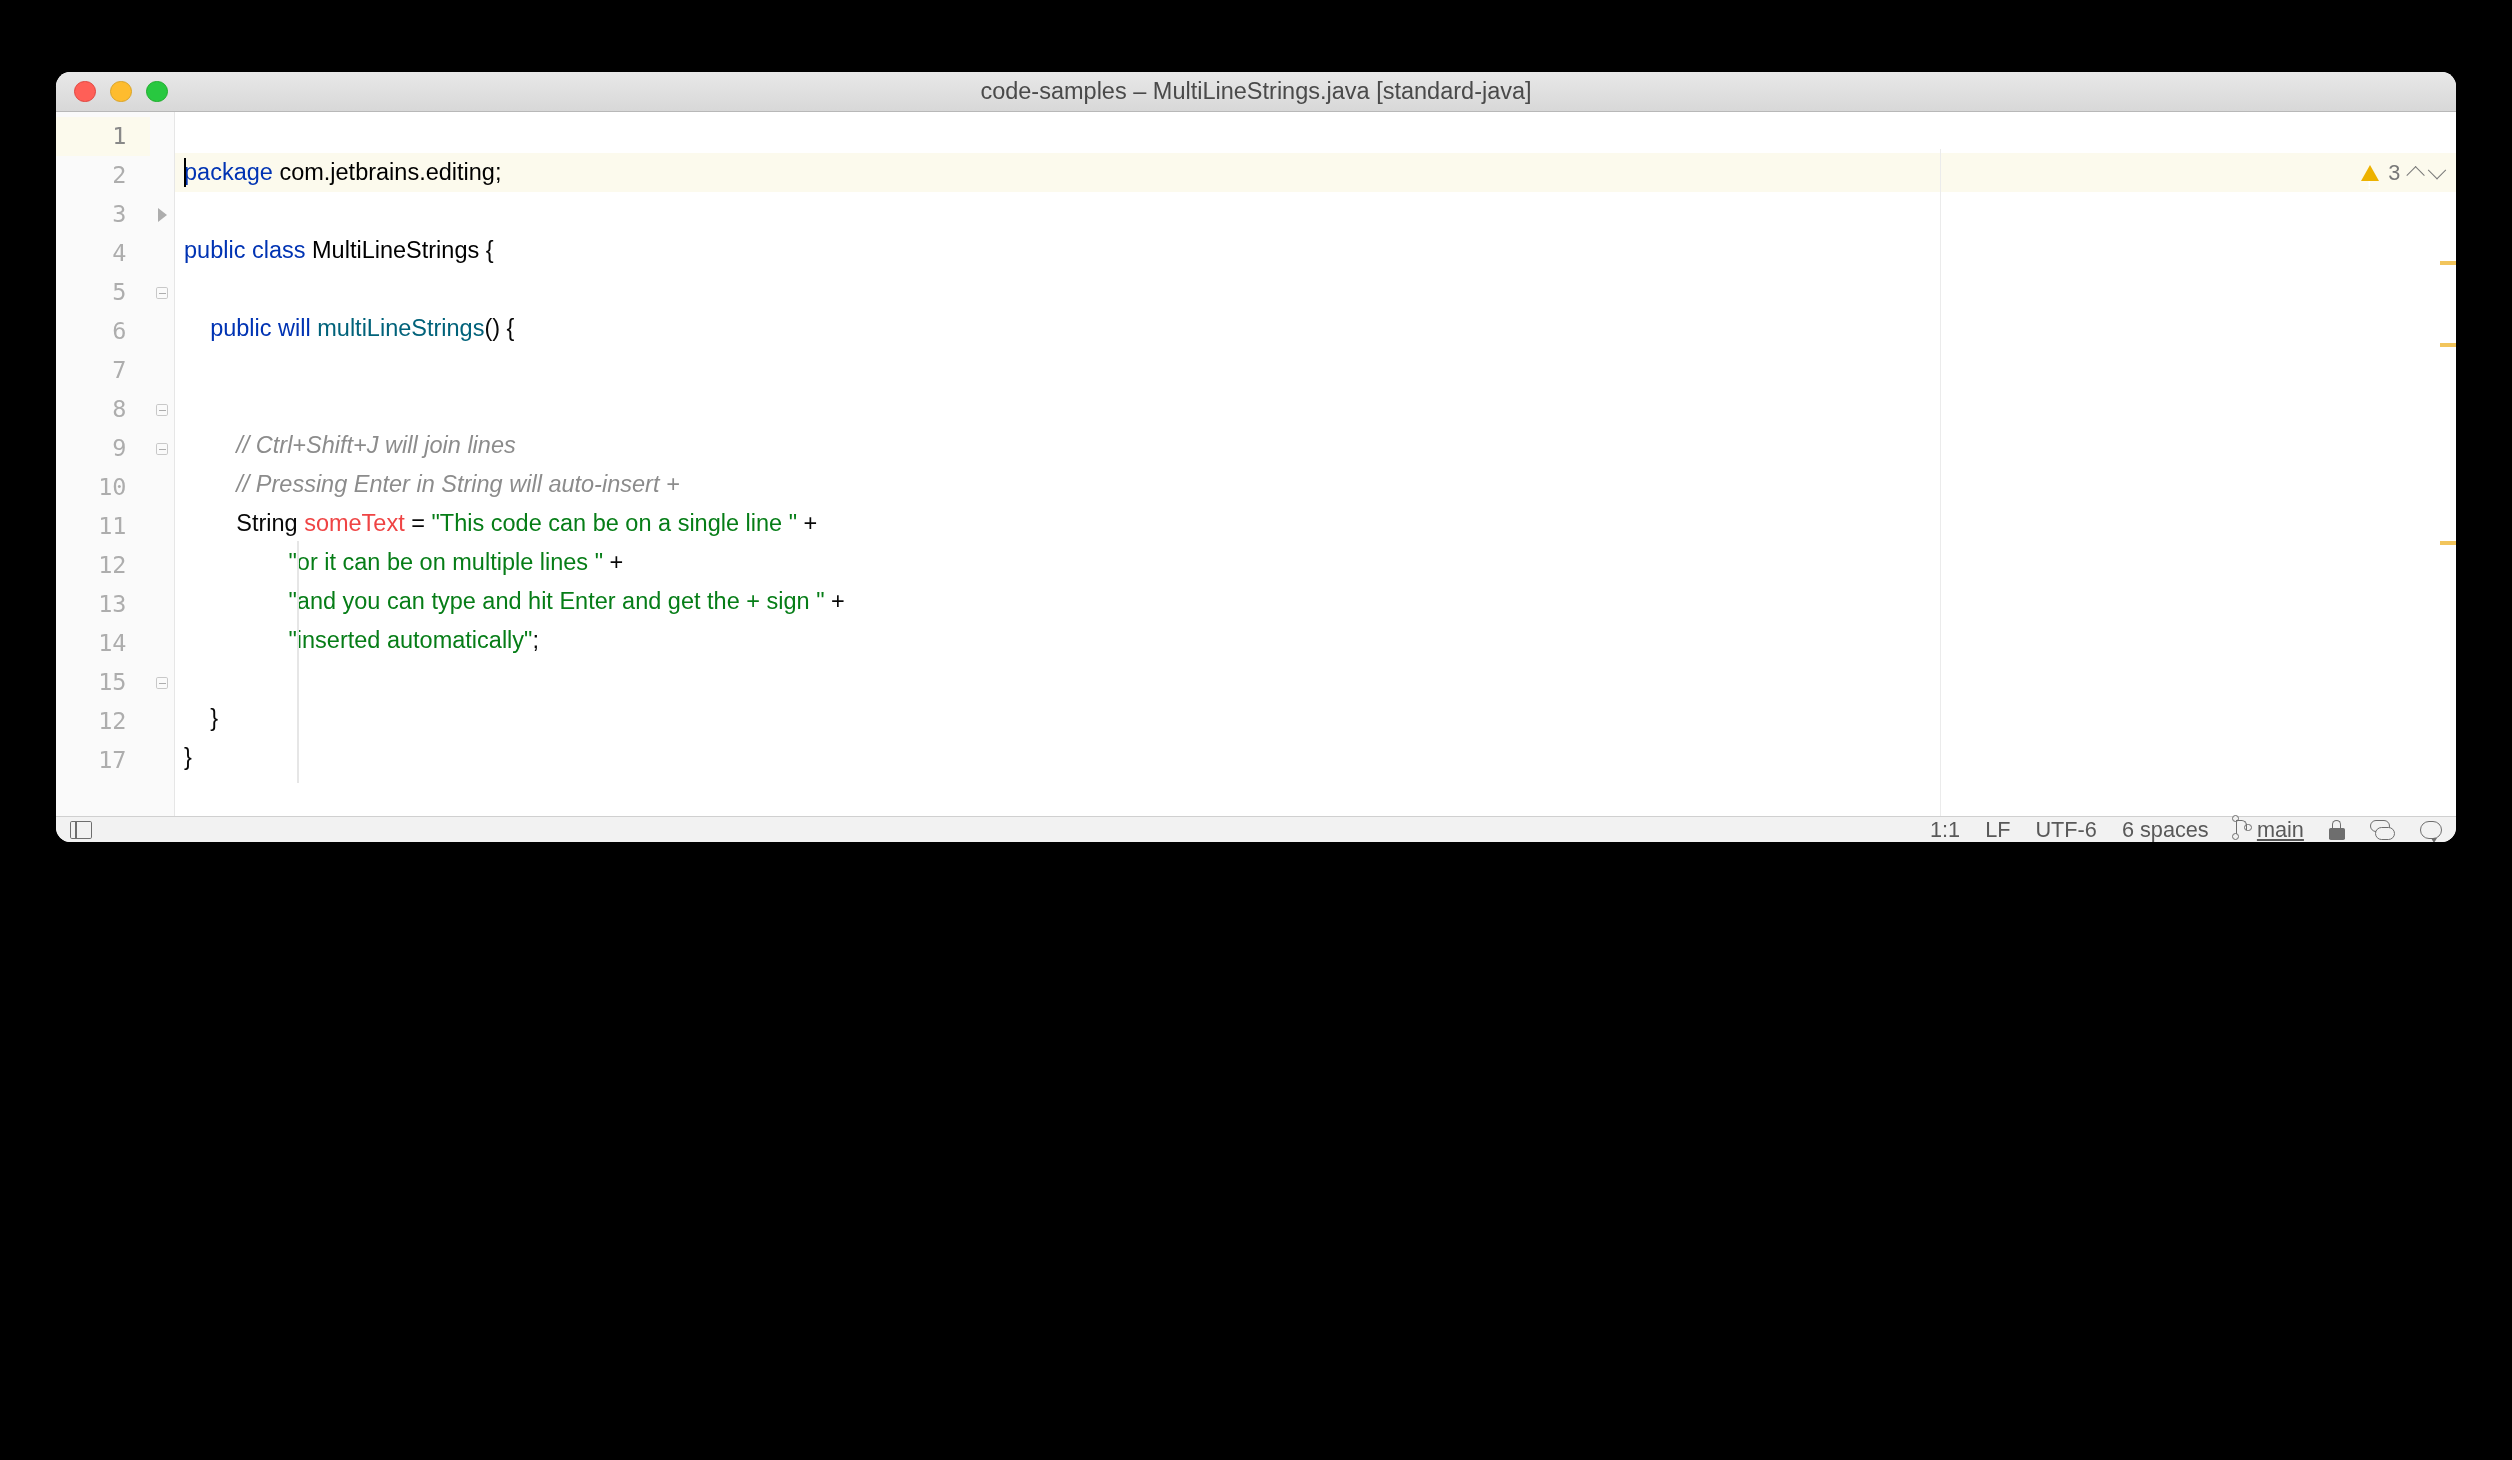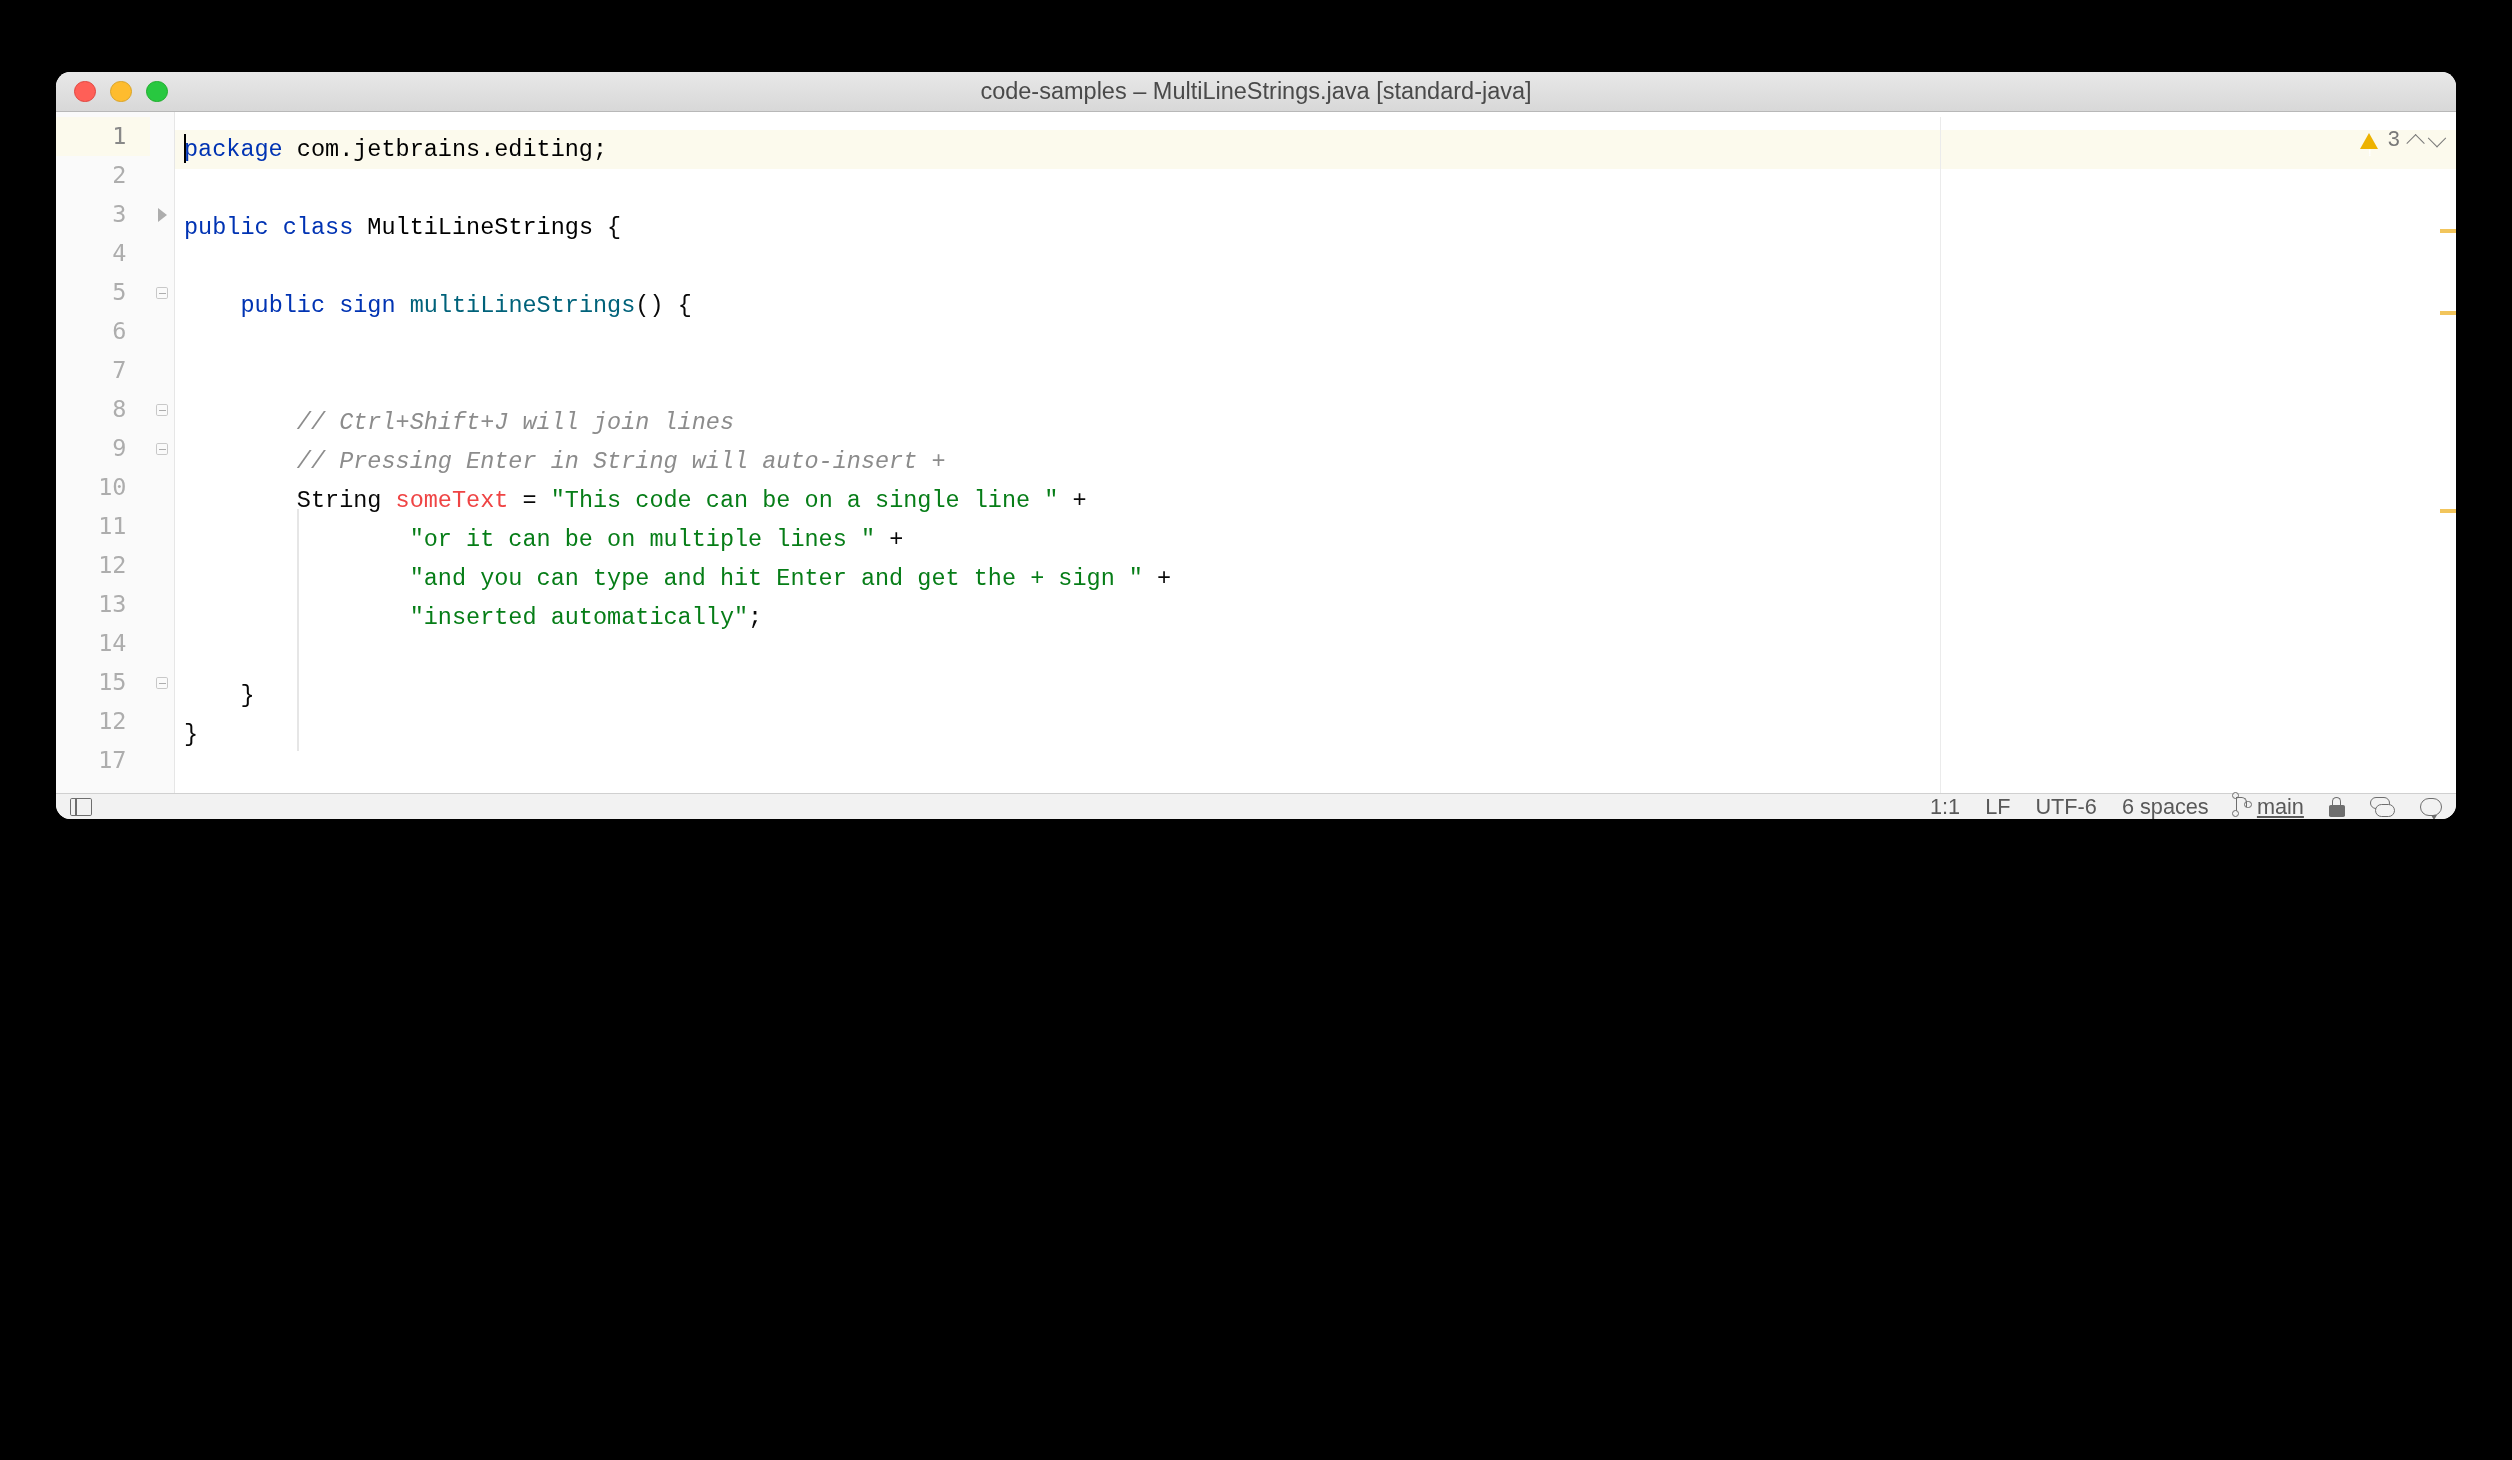--- a/index.html
+++ b/index.html
@@ -106,26 +106,27 @@
     }
     .fold-minus::after {
       content: "";
       position: absolute;
       left: 1.8px; right: 1.8px; top: 5.4px;
       height: 0.9px;
       background: #adadad;
     }
     .code {
       flex: 1;
-      font-family: Liberation Mono, monospace;
+      font-family: Liberation Sans, sans-serif;
       font-size: 23.5px;
-      padding-top: 18px;
+      padding-top: 9px;
       padding-left: 9px;
       line-height: 39px;
       position: relative;
+      margin-top: 32px;
     }
     .code-line {
       height: 39px;
       white-space: pre;
     }
     .code-line.current-line {
       background: #fcfaed;
       margin-left: -9px;
       padding-left: 9px;
     }
@@ -390,21 +391,21 @@
     </div>
 
     <div class="code">
       <div class="right-border"></div>
       <div class="fold-guide" style="left:122px;top:397px;height:242px;"></div>
 
       <div class="code-line current-line"><span class="cursor"></span><span class="kw">package</span><span class="pkg"> com.jetbrains.editing;</span></div>
       <div class="code-line"></div>
       <div class="code-line"><span class="kw">public</span> <span class="kw">class</span> <span class="class-name">MultiLineStrings</span> <span class="plain">{</span></div>
       <div class="code-line"></div>
-      <div class="code-line">    <span class="kw">public</span> <span class="kw">sign</span> <span class="method-name">multiLineStrings</span><span class="plain">() {</span></div>
+      <div class="code-line">    <span class="kw">public</span> <span class="kw">will</span> <span class="method-name">multiLineStrings</span><span class="plain">() {</span></div>
       <div class="code-line"></div>
       <div class="code-line"></div>
       <div class="code-line">        <span class="comment">// Ctrl+Shift+J will join lines</span></div>
       <div class="code-line">        <span class="comment">// Pressing Enter in String will auto-insert +</span></div>
       <div class="code-line">        <span class="plain">String</span> <span class="var-name">someText</span><span class="plain"> = </span><span class="string">"This code can be on a single line "</span><span class="plain"> +</span></div>
       <div class="code-line">                <span class="string">"or it can be on multiple lines "</span><span class="plain"> +</span></div>
       <div class="code-line">                <span class="string">"and you can type and hit Enter and get the + sign "</span><span class="plain"> +</span></div>
       <div class="code-line">                <span class="string">"inserted automatically"</span><span class="plain">;</span></div>
       <div class="code-line"></div>
       <div class="code-line">    <span class="plain">}</span></div>

